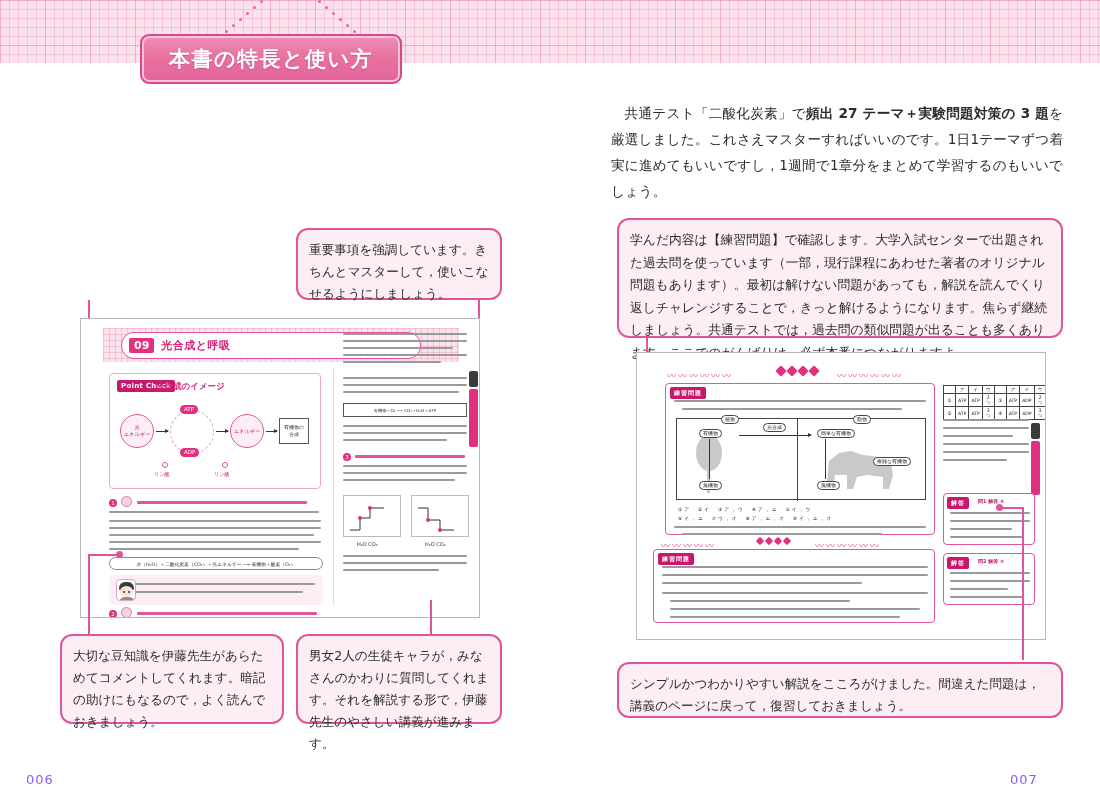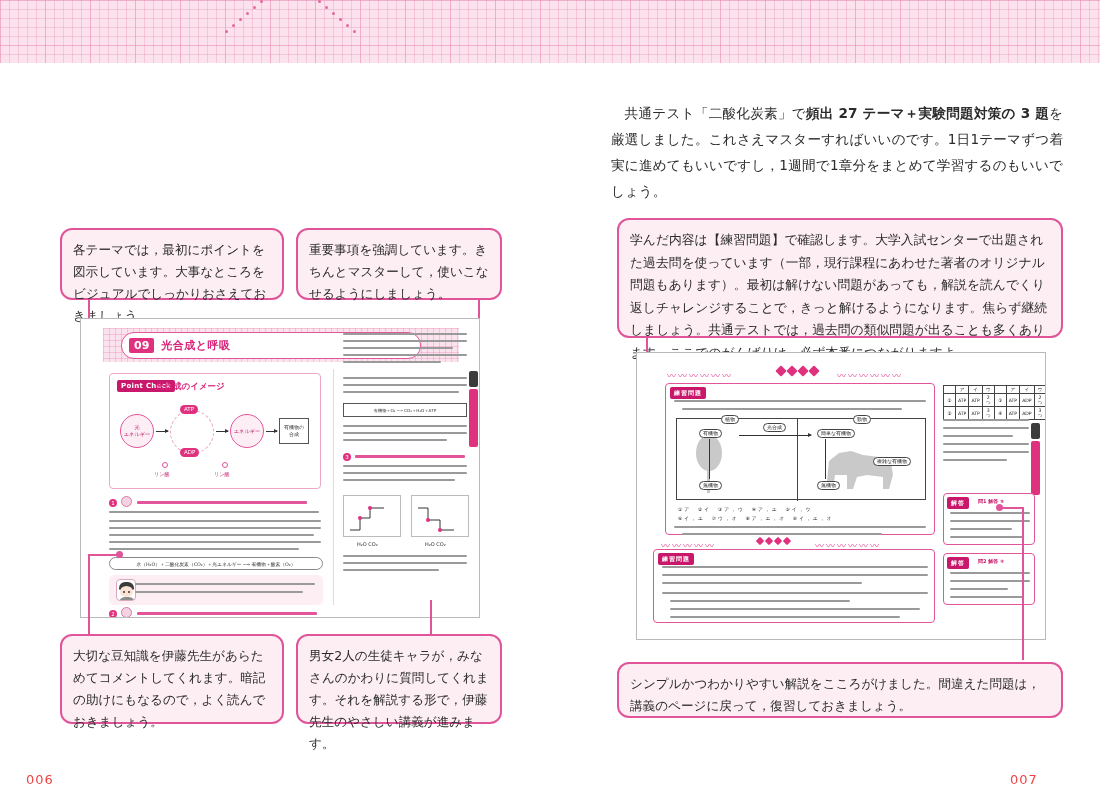--- a/index.html
+++ b/index.html
@@ -264,21 +264,21 @@
     background: #e0317f; border-radius: 2px;
   }
   .side-tab-top {
     position: absolute; width: 9px; height: 16px; background: #3b3b3b; border-radius: 2px;
   }
 
   
   .folio {
     position: absolute;
     font-size: 13px;
-    color: #ef4444;
+    color: #8b5cf6;
     letter-spacing: 1px;
   }
   #folio-left  { left: 26px;  top: 772px; }
   #folio-right { left: 1010px; top: 772px; }
 </style>
 </head>
 <body>
 
 <div id="page">
 
@@ -294,29 +294,29 @@
   </div>
   <div class="dot-leader" style="left:310px;top:0px;width:60px;height:36px;">
     <span style="left:8px;top:0px;"></span>
     <span style="left:15px;top:6px;"></span>
     <span style="left:22px;top:12px;"></span>
     <span style="left:29px;top:18px;"></span>
     <span style="left:36px;top:24px;"></span>
     <span style="left:43px;top:30px;"></span>
   </div>
 
+  <div class="title-banner">
+    <span class="title-banner-text">本書の特長と使い方</span>
+  </div>
 
 
   <div class="body-col" id="intro-right">
     <p><span>共通テスト「二酸化炭素」で</span><b>頻出 27 テーマ＋実験問題対策の 3 題</b><span>を厳選しました。これさえマスターすればいいのです。1日1テーマずつ着実に進めてもいいですし，1週間で1章分をまとめて学習するのもいいでしょう。</span></p>
   </div>
 
-  <div class="callout" style="left:60px;top:228px;width:224px;height:72px;">
-    <span>各テーマでは，最初にポイントを図示しています。大事なところをビジュアルでしっかりおさえておきましょう。</span>
-  </div>
 
   <div class="callout" style="left:296px;top:228px;width:206px;height:72px;">
     <span>重要事項を強調しています。きちんとマスターして，使いこなせるようにしましょう。</span>
   </div>
 
   <div class="conn v" style="left:88px;top:300px;height:118px;"></div>
   <div class="conn h" style="left:88px;top:417px;width:32px;"></div>
   <div class="conn-dot" style="left:116px;top:414px;"></div>
 
   <div class="conn v" style="left:478px;top:300px;height:175px;"></div>

